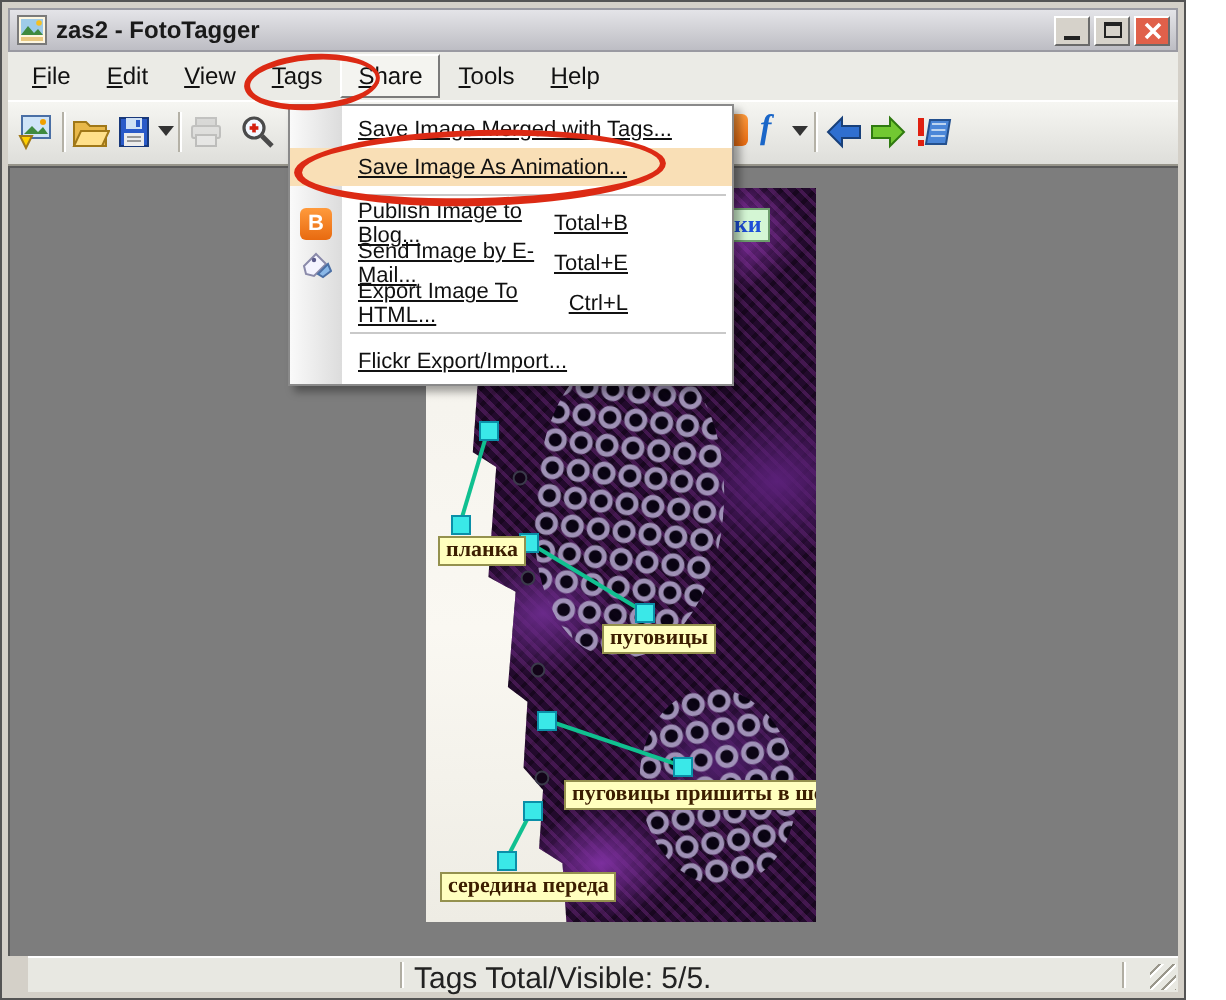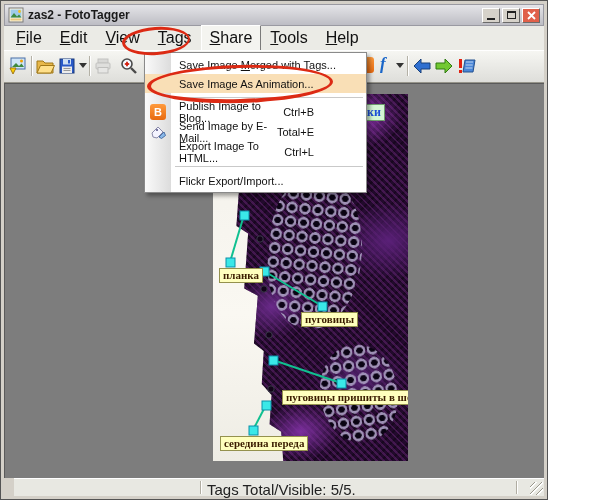--- a/index.html
+++ b/index.html
@@ -1,20 +1,20 @@
 <!DOCTYPE html>
 <html><head>
 <meta charset="utf-8">
 <style>
   * { margin:0; padding:0; box-sizing:border-box; }
   html,body { background:#fff; }
   body { font-family:"Liberation Sans",sans-serif; }
 
   #window{
-    position:relative; width:548px; height:500px;
+    position:relative; width:593px; height:500px;
     background:#d4d0c8; border:1px solid #545454;
     overflow:hidden;
   }
 
   
   .titlebar{
     position:absolute; left:3px; top:3px; right:3px; height:22px;
     background:linear-gradient(180deg,#e4e4e8 0%,#cfcfd4 55%,#bdbdc4 100%);
     border:1px solid #9a9aa2; display:flex; align-items:center; padding:0 3px;
   }
@@ -26,21 +26,21 @@
     background:#d6d2ca; border:1px solid; border-color:#ffffff #6a6a6a #6a6a6a #ffffff;
     cursor:default;
   }
   .winbtn.close{ background:#e0604a; }
   .g-min{ width:8px; height:2px; background:#222; margin-top:7px; }
   .g-max{ width:9px; height:8px; border:1px solid #222; border-top:2px solid #222; }
 
   
   .menubar{
     position:absolute; left:3px; top:25px; right:3px; height:24px;
-    background:#ebebe6; display:flex; align-items:center; font-size:16px; color:#111;
+    background:#ebebe6; display:flex; align-items:center; font-size:12px; color:#111;
     padding-left:3px;
   }
   .mb-item{ padding:3px 8px; border:1px solid transparent; }
   .mb-item u{ text-decoration:underline; }
   .mb-item.active{
     background:#f4f4f0; border-color:#ffffff #7a7a7a #7a7a7a #ffffff;
   }
 
   
   .toolbar{
@@ -103,21 +103,21 @@
 
   
   .menu{
     position:absolute; left:143px; top:51px; width:223px; z-index:10;
     background:#fff; border:1px solid #8a8a8a;
     box-shadow:3px 3px 4px rgba(0,0,0,.35);
     padding:2px 0; font-size:11px; color:#111;
   }
   .menu::before{ content:""; position:absolute; left:0; top:0; bottom:0; width:26px;
     background:linear-gradient(90deg,#fafafa,#dcdcdc); }
-  .mi{ position:relative; height:19px; display:flex; align-items:center; padding-left:34px; }
+  .mi{ position:relative; height:19px; display:flex; align-items:center; padding-left:34px;text-decoration:underline; }
   .mi.tall{ height:20px; }
   .mi .sc{ margin-left:auto; margin-right:52px; }
   .mi.hl{ background:#f9dfb6; }
   .mi u{ text-decoration:underline; }
   .msep{ position:relative; height:1px; background:#c9c9c9; margin:4px 3px 4px 30px; }
   .mi-ic{ position:absolute; left:5px; top:50%; transform:translateY(-50%); width:16px; height:16px; }
   .blogger-ic{ border-radius:3px; background:linear-gradient(180deg,#ff9a3c,#e86a10);
     color:#fff; font:bold 11px/16px "Liberation Sans",sans-serif; text-align:center; }
 
   
@@ -271,21 +271,21 @@
     <div class="mi">
       <span>Save Image <u>M</u>erged with Tags...</span>
     </div>
     <div class="mi hl">
       <span>Save Image As Animation...</span>
     </div>
     <div class="msep"></div>
     <div class="mi tall">
       <span class="mi-ic blogger-ic">B</span>
       <span>Publish Image to Blog...</span>
-      <span class="sc">Ctrl+B</span>
+      <span class="sc">Total+B</span>
     </div>
     <div class="mi tall">
       <svg class="mi-ic" viewBox="0 0 16 16">
         <path d="M2 9 L8 3 l5 5 -6 6 -4-1z" fill="#f4f4ff" stroke="#8a8aaa"></path>
         <circle cx="7" cy="6" r="1.1" fill="#5a5a8a"></circle>
         <path d="M9 13 l5-5 1.5 3.5 -4 3z" fill="#8ab8e8" stroke="#4a6fa5"></path>
       </svg>
       <span>Send Image by E-Mail...</span>
       <span class="sc">Total+E</span>
     </div>

